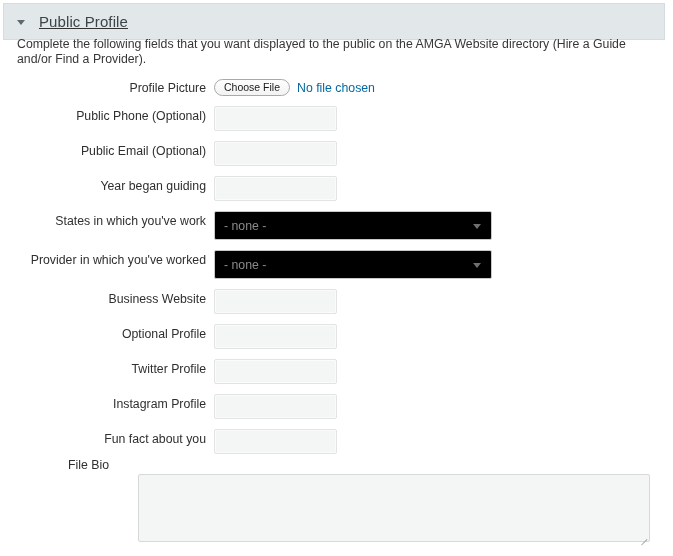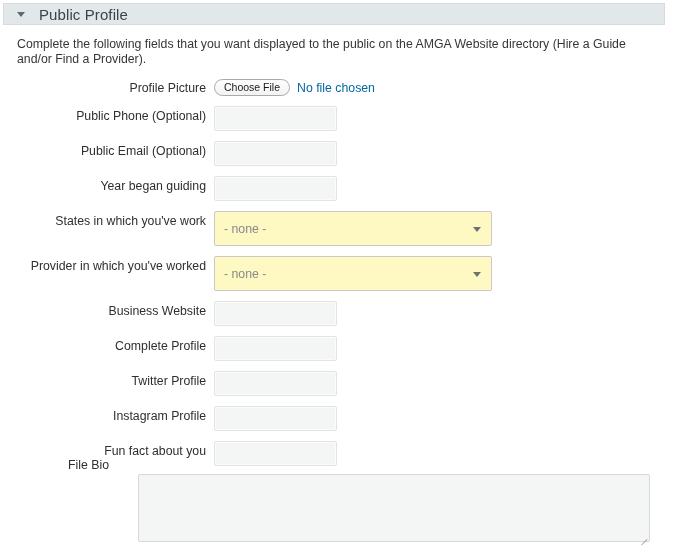--- a/index.html
+++ b/index.html
@@ -15,26 +15,27 @@
     overflow: hidden;
     position: relative;
   }
 
   
   .section-header {
     position: absolute;
     left: 3px;
     top: 3px;
     width: 662px;
-    height: 22px;
+    height: 37px;
     background: #e2e8ea;
     border: 1px solid #d4dcdf;
     box-sizing: border-box;
     display: flex;
     align-items: center;
+    text-decoration: underline;
   }
   .collapse-arrow {
     width: 10px;
     height: 10px;
     margin-left: 13px;
     margin-right: 12px;
     flex: 0 0 auto;
     position: relative;
   }
   .collapse-arrow::after {
@@ -105,22 +106,22 @@
     color: #333;
     padding: 0 5px;
     outline: none;
     box-shadow: 0 0 0 1px #fbfbfb inset;
   }
 
   
   .select-box {
     position: relative;
     width: 278px;
-    height: 35px;
-    background: #fef9c3;
+    height: 29px;
+    background: #000000;
     border: 1px solid #c9c9c9;
     border-radius: 2px;
     box-sizing: border-box;
     display: flex;
     align-items: center;
   }
   .select-value {
     font-size: 12.3px;
     color: #8a8a8a;
     padding-left: 9px;
@@ -282,21 +283,21 @@
   </div>
 
   <div class="row">
     <div class="label-cell">Business Website</div>
     <div class="field-cell">
       <input class="text-input" type="text" placeholder="" style="">
     </div>
   </div>
 
   <div class="row">
-    <div class="label-cell">Complete Profile</div>
+    <div class="label-cell">Optional Profile</div>
     <div class="field-cell">
       <input class="text-input" type="text" placeholder="" style="">
     </div>
   </div>
 
   <div class="row">
     <div class="label-cell">Twitter Profile</div>
     <div class="field-cell">
       <input class="text-input" type="text" placeholder="" style="">
     </div>

